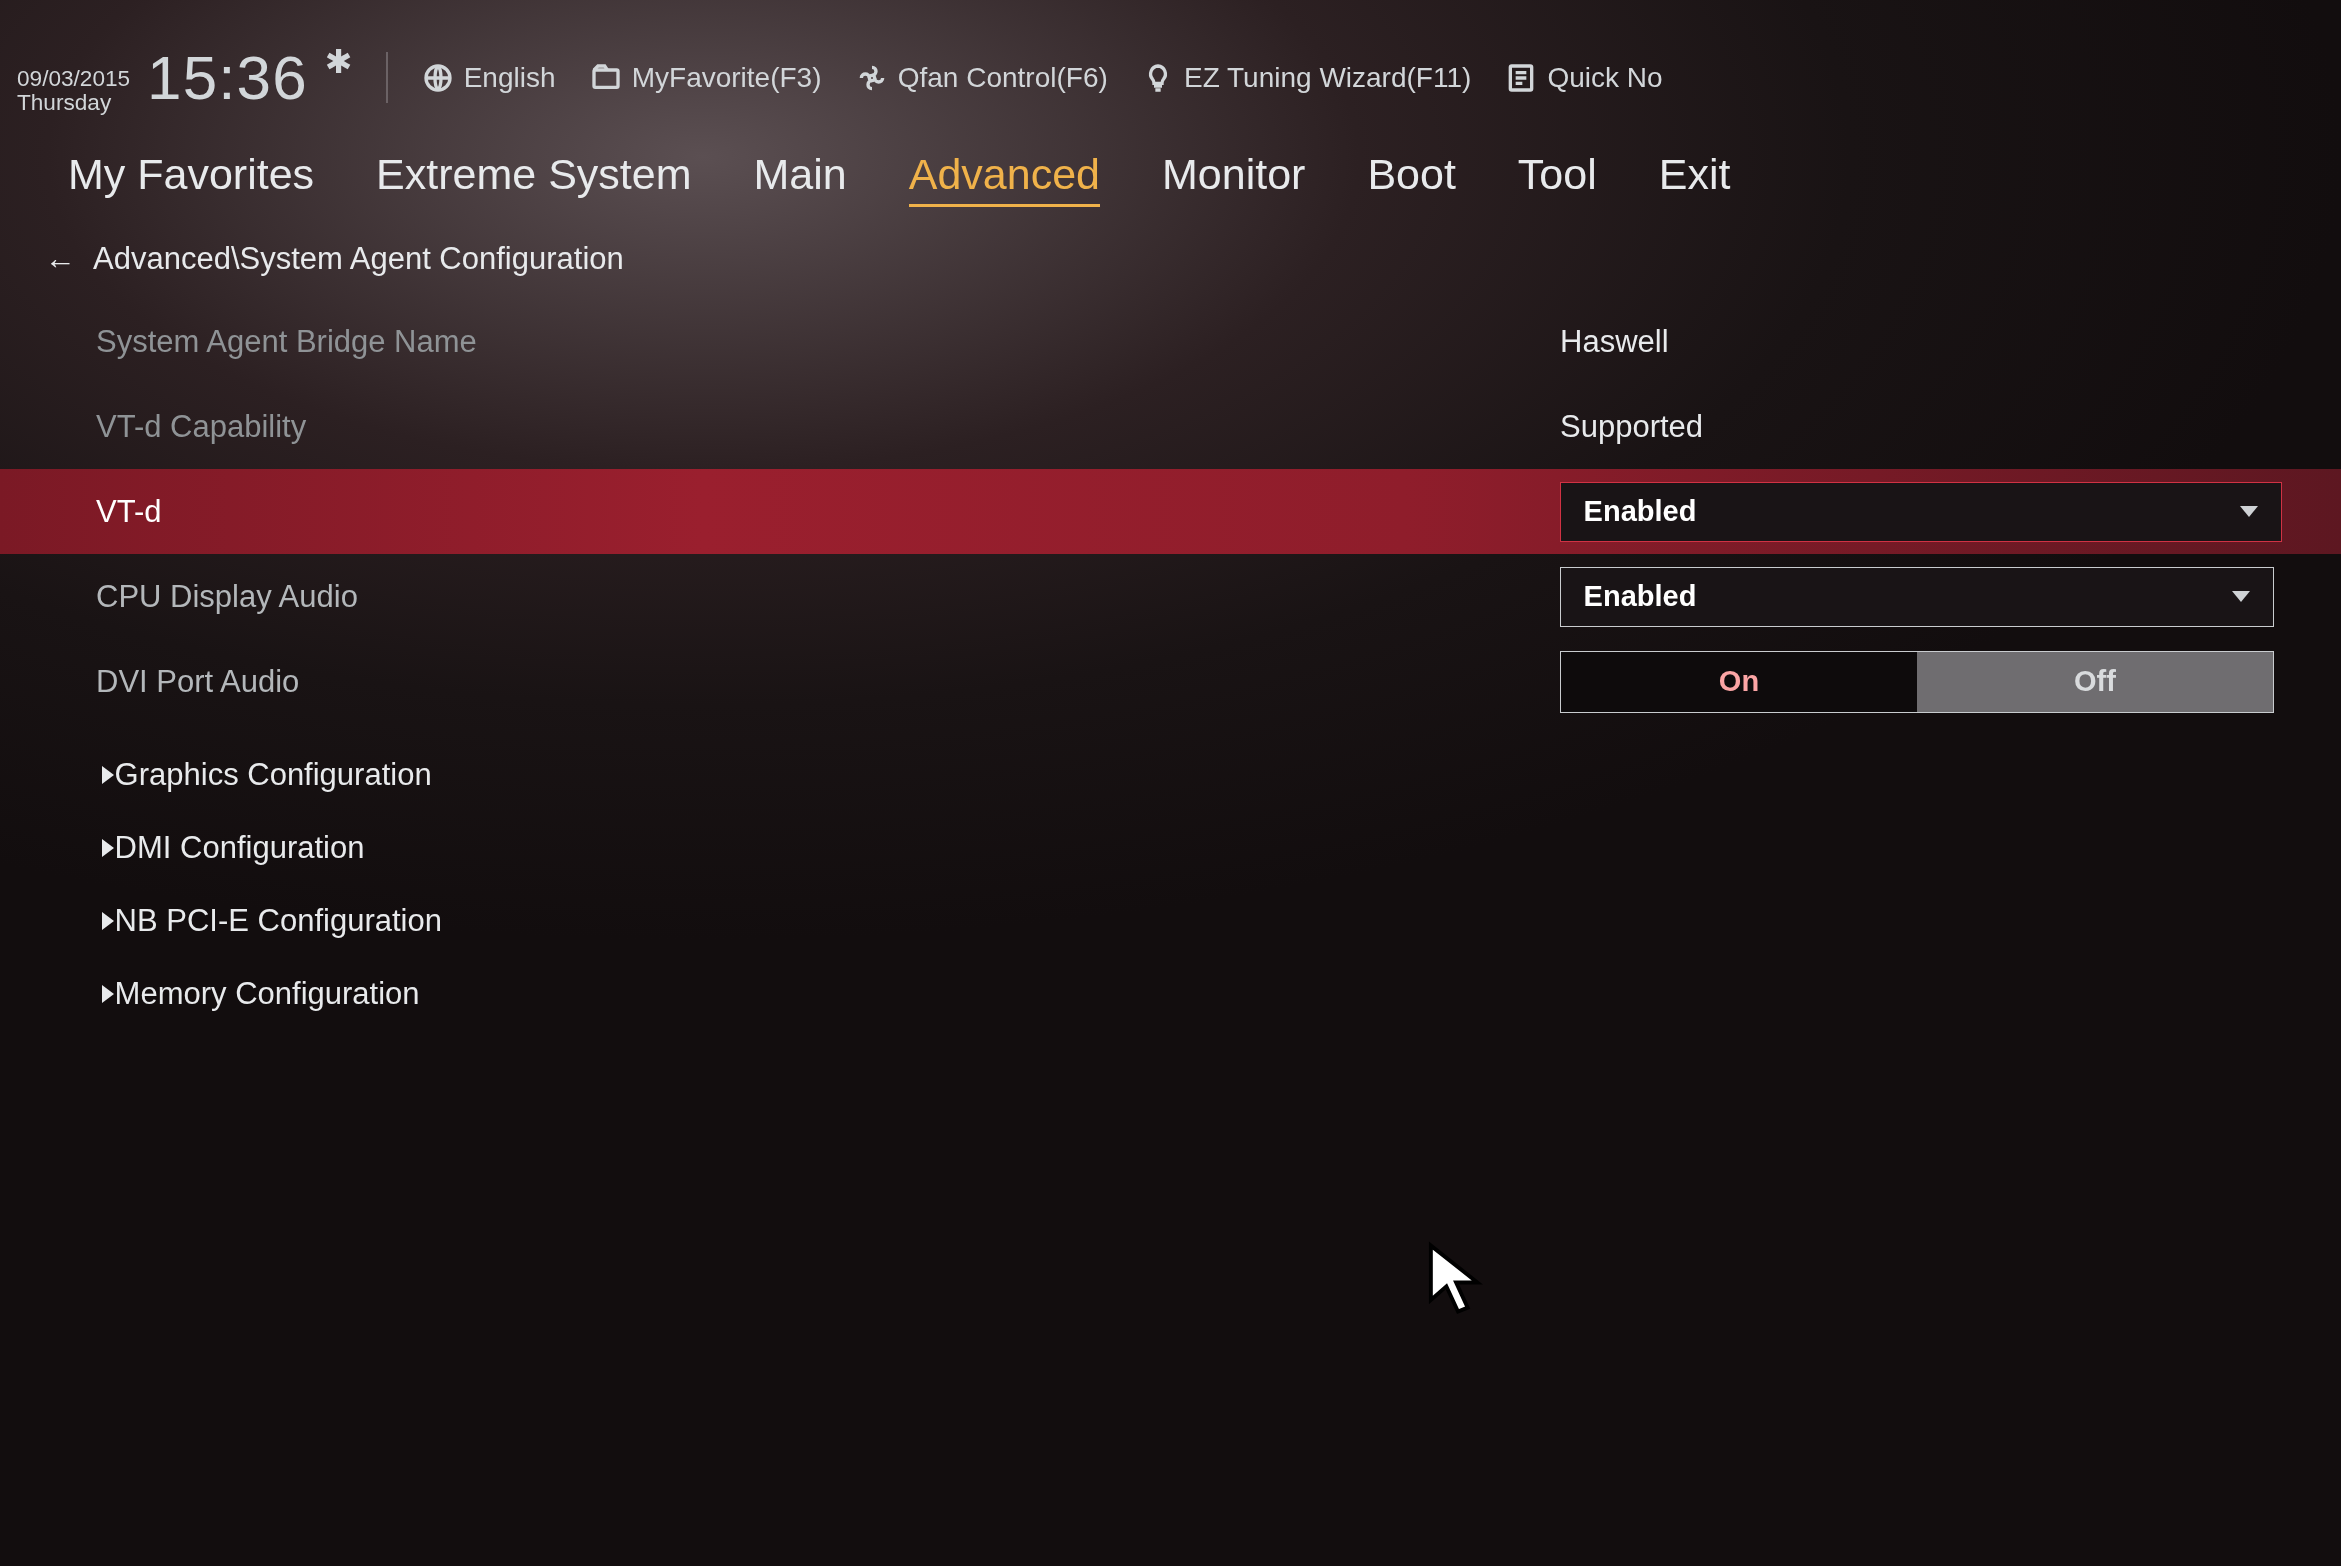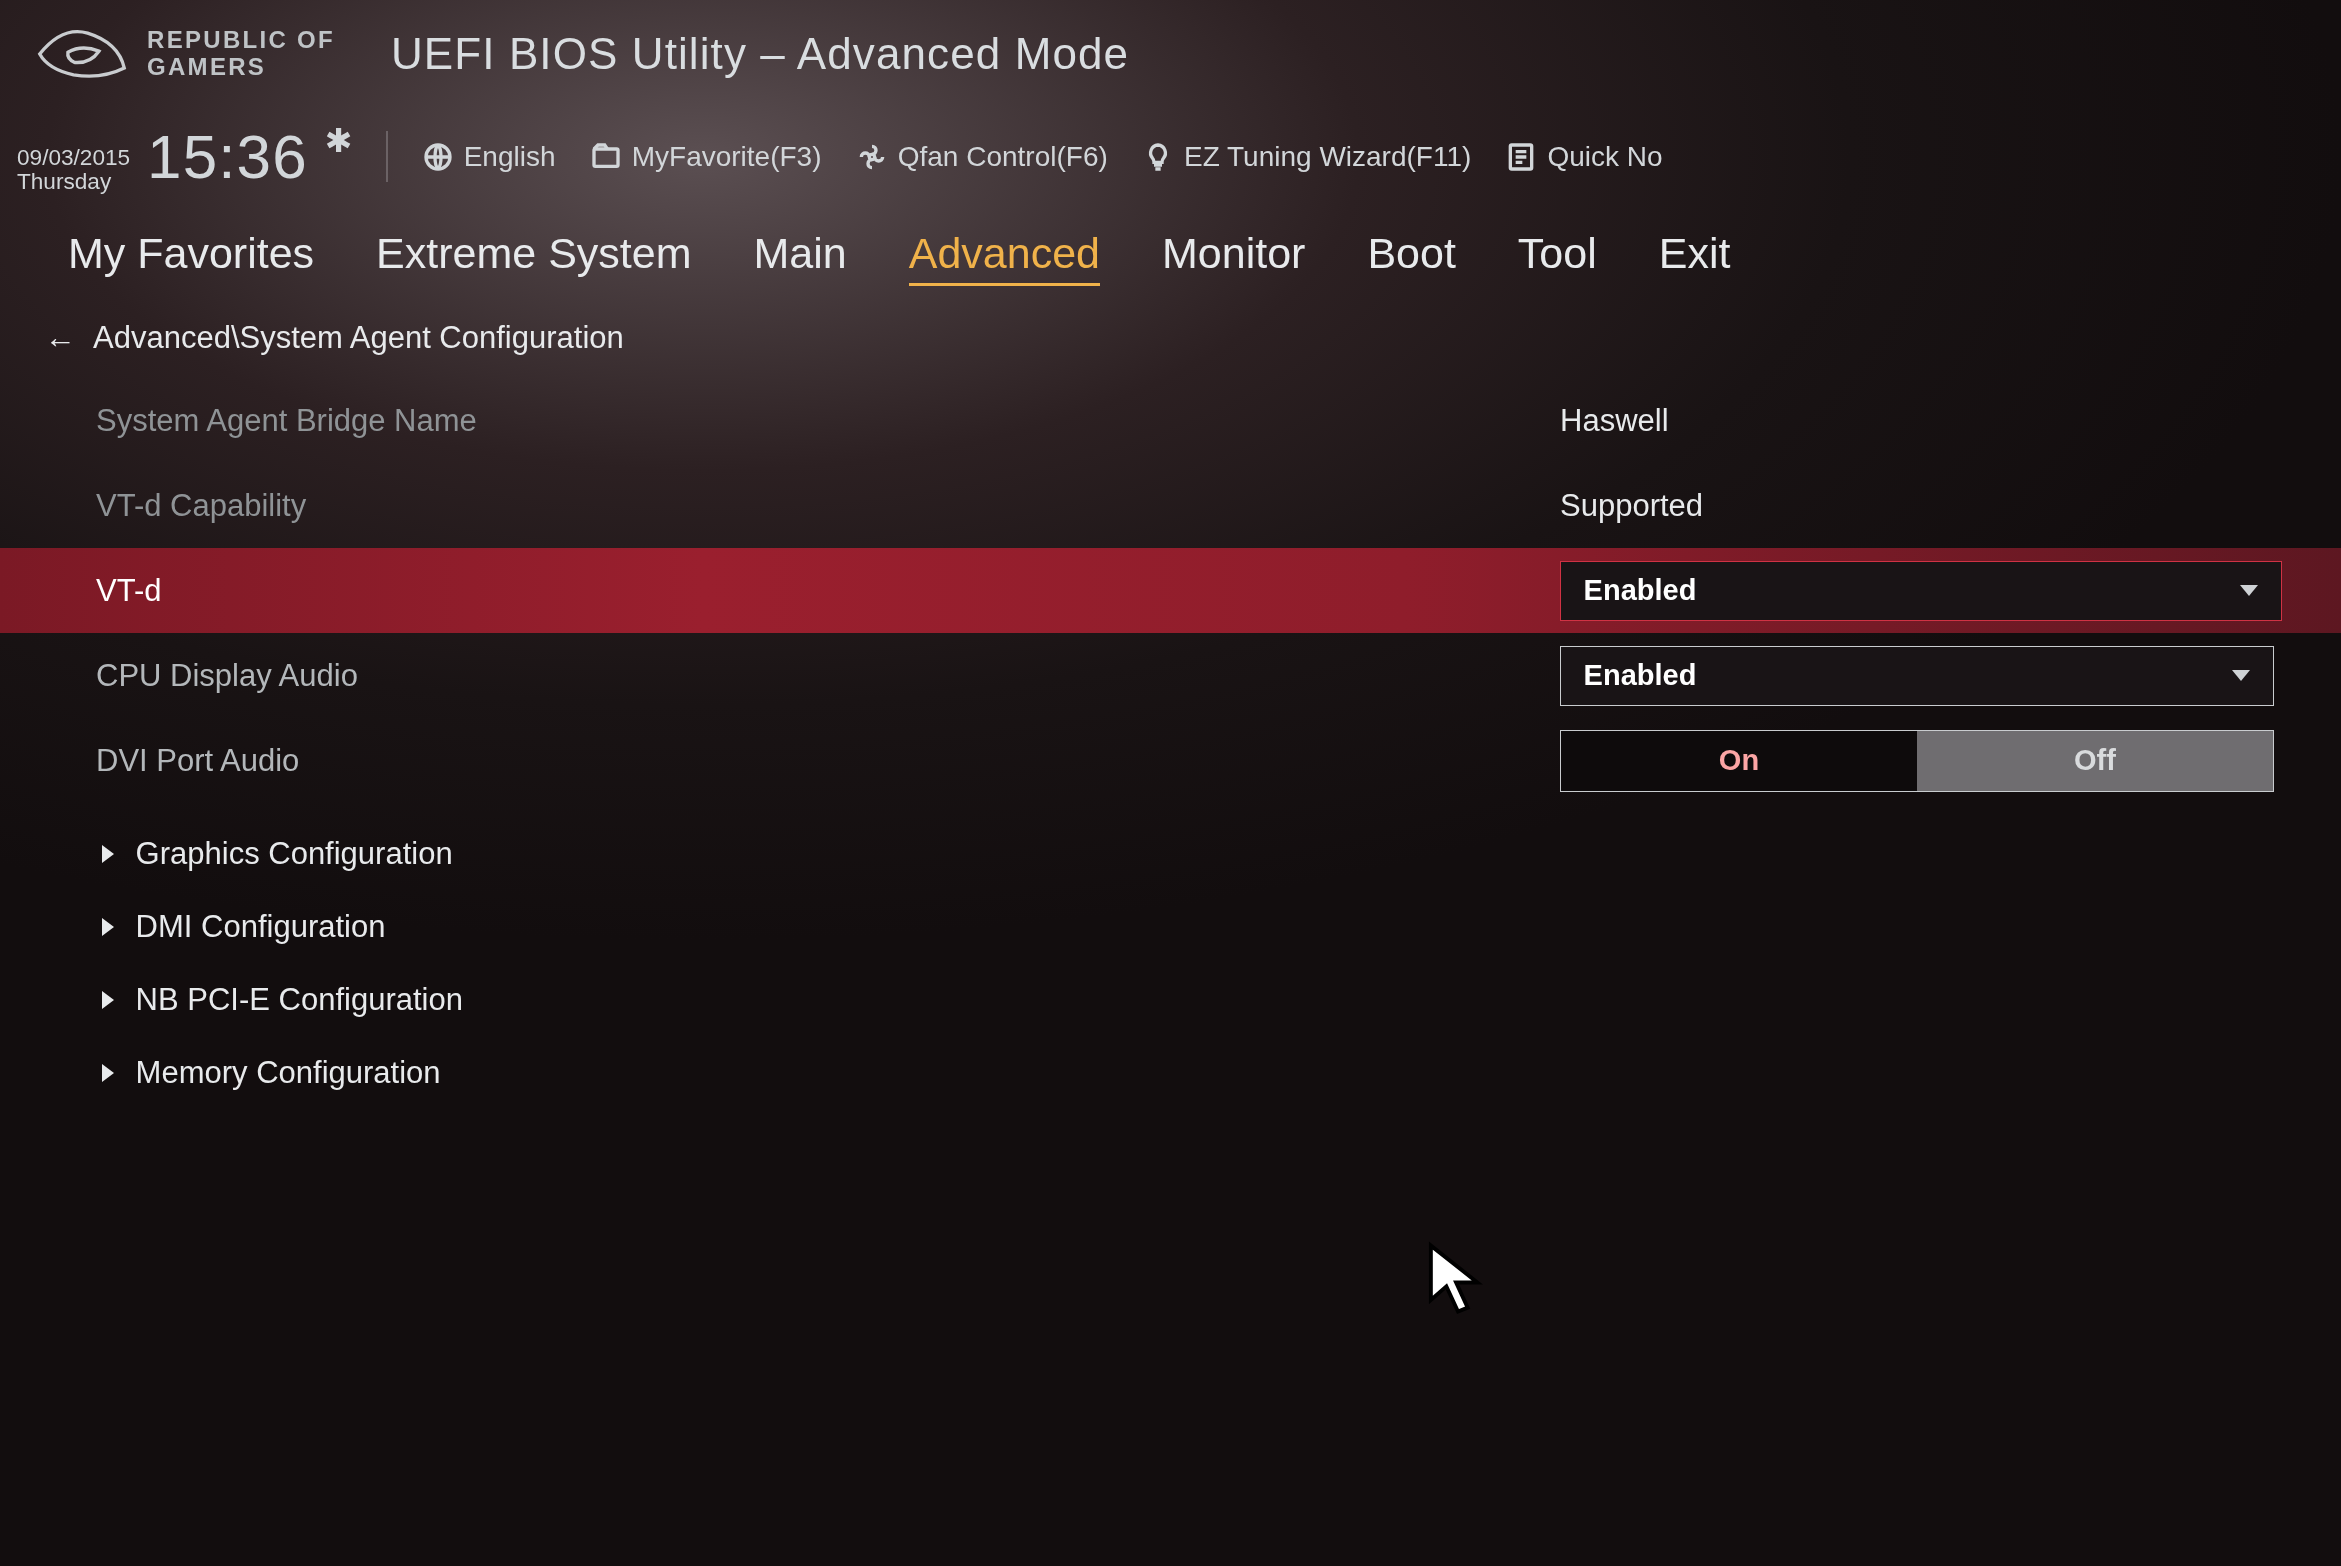--- a/index.html
+++ b/index.html
@@ -121,21 +121,21 @@
   .toggle > div {
     flex: 1; display: flex; align-items: center; justify-content: center;
     font-size: 29px; font-weight: 600;
   }
   .toggle .on  { background: #0e0b0c; color: #fca5a5; }
   .toggle .off { background: #6f6d70; color: #d9dbdd; }
 
   
   .sub { padding: 14px 0 14px 5.6px; }
   .sub .item {
-    display: flex; align-items: center; gap: 22px;
+    display: flex; align-items: center; gap: 1px;
     font-size: 31px; color: #e8eaec;
     height: 73px;
   }
   .tri {
     width: 0; height: 0;
     border-top: 9px solid transparent;
     border-bottom: 9px solid transparent;
     border-left: 12.4px solid #e8eaec;
   }
 
@@ -143,33 +143,20 @@
   .cursor {
     position: absolute; left: 1427px; top: 1241px;
     width: 62px; height: 79px; pointer-events: none;
   }
 </style>
 </head>
 <body>
 
 <div class="screen" style="transform: scale(1);">
 
-  <div class="hdr">
-    <div class="brand">
-      <svg width="96" height="62" viewBox="0 0 170 110">
-        <path d="M10 55 Q50 5 95 18 Q150 35 160 80 Q120 100 70 92 Q25 82 10 55 Z
-                 M60 52 Q85 38 115 50 Q100 72 72 70 Q58 64 60 52 Z" fill="none" stroke="#c9cccf" stroke-width="6"></path>
-      </svg>
-      <div class="brand-text">
-        <div>REPUBLIC OF</div>
-        <div>GAMERS</div>
-      </div>
-    </div>
-    <div class="title">UEFI BIOS Utility – Advanced Mode</div>
-  </div>
 
   <div class="toolbar">
     <div class="dt">
       <div class="date-col">
         <div>09/03/2015</div>
         <div>Thursday</div>
       </div>
       <div class="time">15:36</div>
       <div class="gear">✱</div>
     </div>

